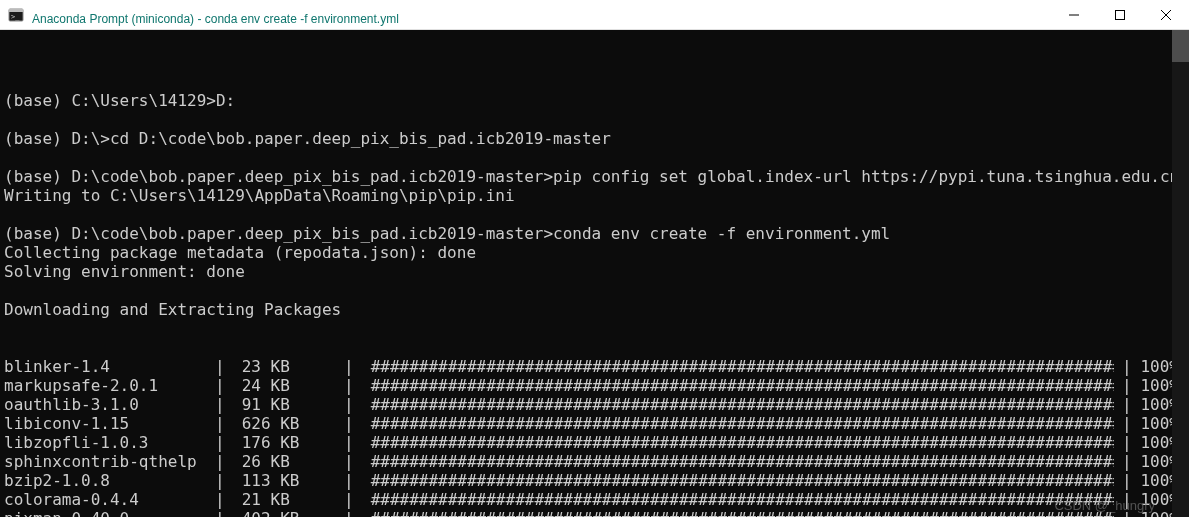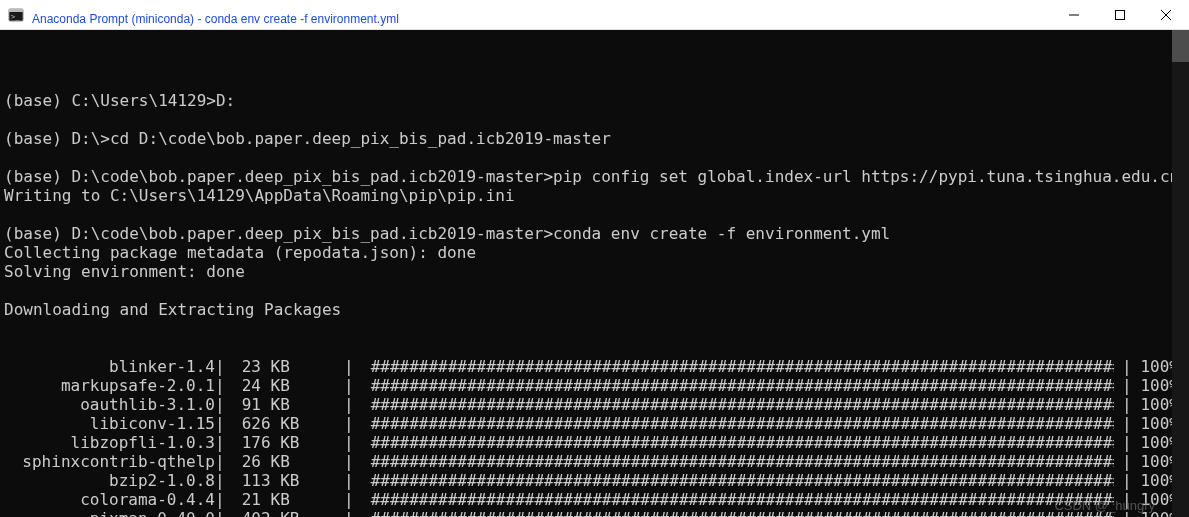--- a/index.html
+++ b/index.html
@@ -27,21 +27,21 @@
     }
     .titlebar-icon {
       width: 16px;
       height: 16px;
       display: inline-flex;
       align-items: center;
       justify-content: center;
     }
     .titlebar-title {
       font-size: 12px;
-      color: #1d4ed8;
+      color: #0f766e;
       margin-top: 8px;
     }
     .window-controls {
       display: flex;
       height: 100%;
     }
     .win-ctrl {
       width: 46px;
       height: 100%;
       display: flex;
@@ -61,21 +61,21 @@
       padding: 4px 0 0 4px;
       height: 487px;
       overflow: hidden;
       position: relative;
       white-space: pre;
     }
     .terminal-line { white-space: pre; }
     .blank-line { height: 19px; }
     .pkg-table { white-space: pre; }
     .pkg-row { display: flex; height: 19px; }
-    .pkg-name { width: 211px; overflow: hidden; text-align: right; }
+    .pkg-name { width: 211px; overflow: hidden; }
     .pkg-sep1 { width: 17px; }
     .pkg-size { width: 112px; }
     .pkg-sep2 { width: 17px; }
     .pkg-bar { flex: 1; overflow: hidden; letter-spacing: 0; }
     .pkg-sep3 { width: 25px; padding-left: 8px; }
     .pkg-pct { width: 50px; text-align: right; padding-right: 10px; }
     .scrollbar-track {
       position: absolute;
       right: 0;
       top: 30px;

